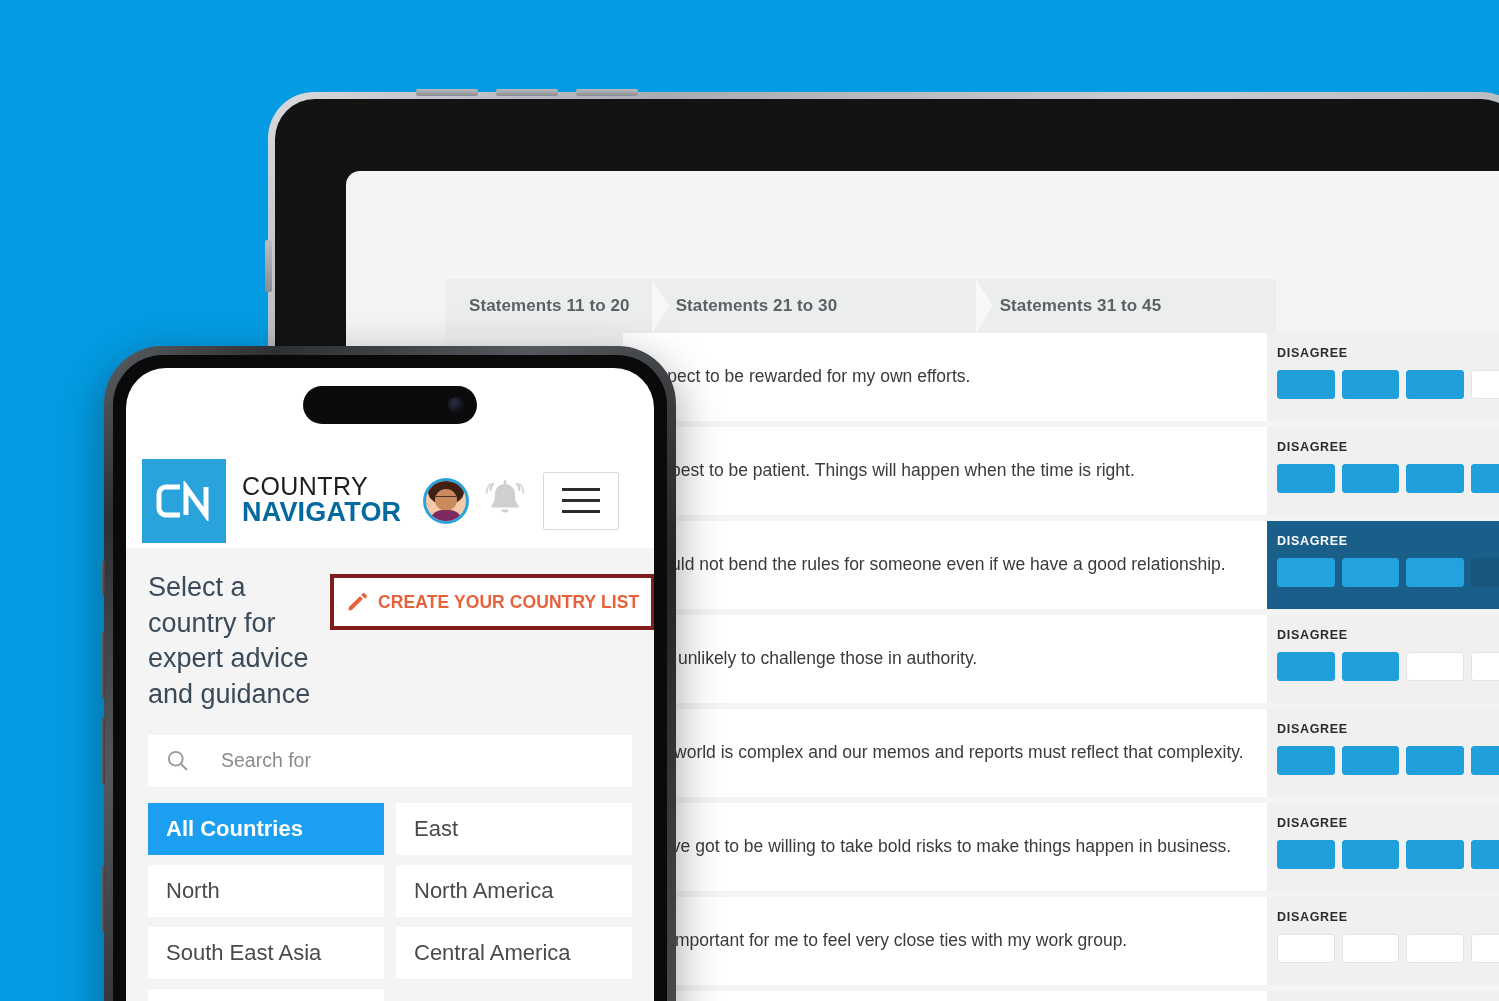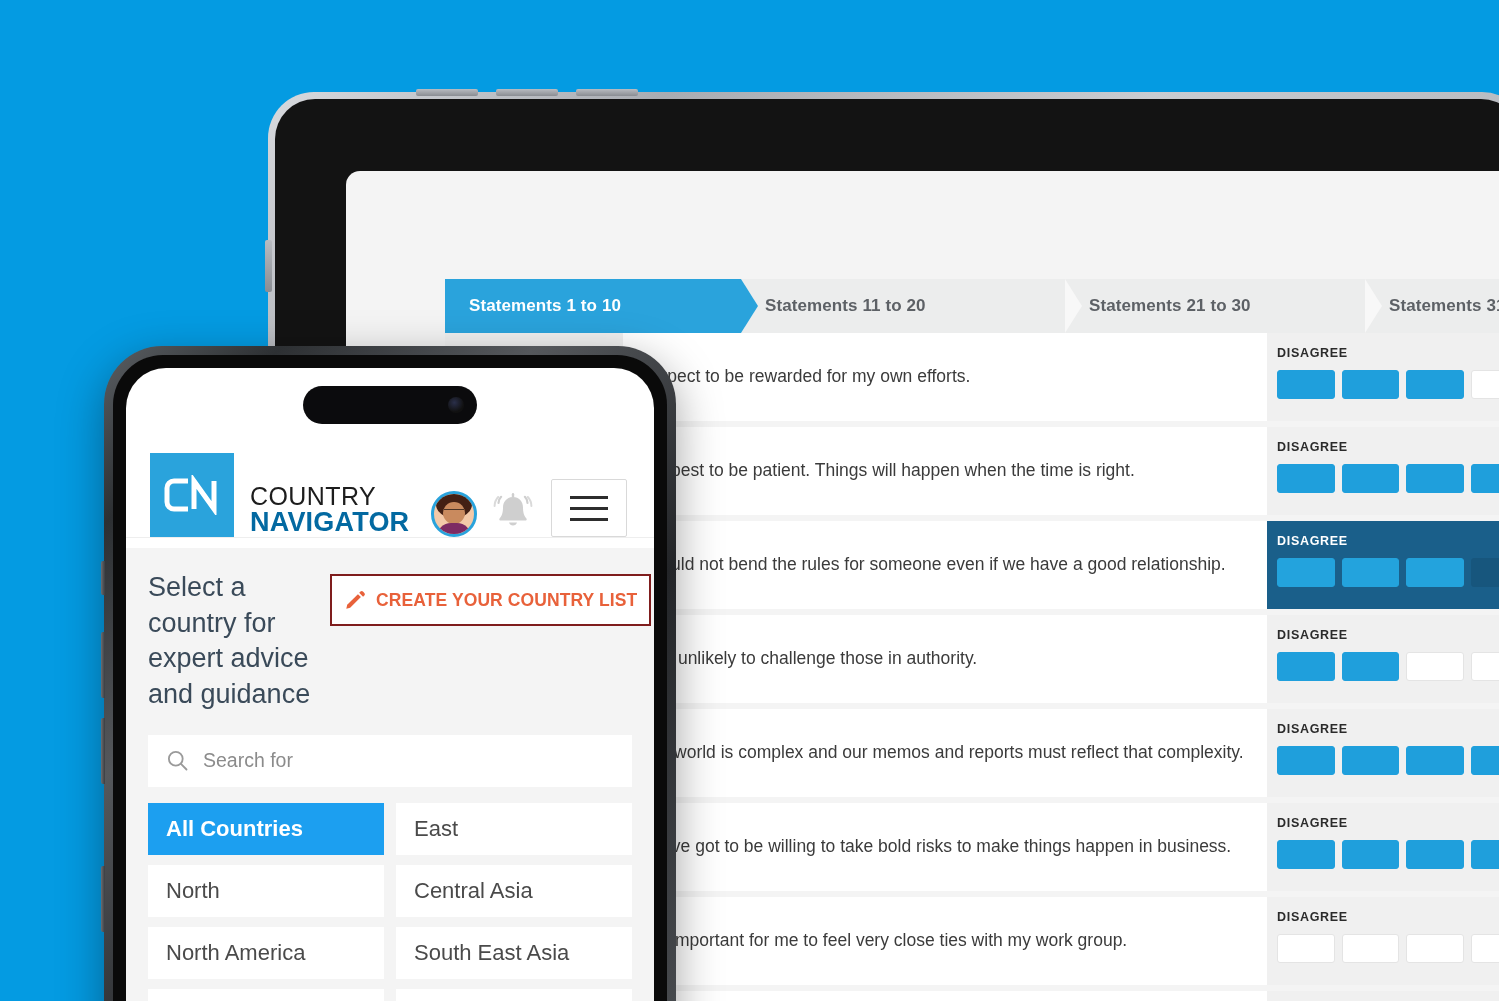--- a/index.html
+++ b/index.html
@@ -169,24 +169,24 @@
     background: linear-gradient(90deg,#6a6d71,#3a3d41);
     border-radius: 2px 0 0 2px;
   }
   .pb1 { top: 215px; height: 34px; }
   .pb2 { top: 286px; height: 66px; }
   .pb3 { top: 372px; height: 66px; }
   .pb4 { top: 520px; height: 66px; }
 
   
   .ph-header {
-    position: absolute; left: 0; top: 60px; right: 0;
+    position: absolute; left: 0; top: 78px; right: 0;
     height: 110px; background: #fff;
-    display: flex; align-items: flex-end;
-    padding: 0 18px 0 24px;
+    display: flex; align-items: center;
+    padding: 0 18px 0 16px;
     border-bottom: 1px solid #eee;
   }
   .logo-sq {
     width: 84px; height: 84px; background: #2aa3dc;
     display: flex; align-items: center; justify-content: center;
     flex-shrink: 0;
   }
   .logo-txt { margin-left: 16px; line-height: 1.02; }
   .logo-txt .l1 { font-size: 25px; color: #1d1d1d; letter-spacing: .4px; }
   .logo-txt .l2 { font-size: 27px; color: #0369a1; font-weight: bold; letter-spacing: .2px; }
@@ -215,29 +215,29 @@
     position: absolute; left: 0; top: 180px; right: 0; bottom: 0;
     background: #f4f4f4; padding: 22px 22px 0 22px;
   }
   .ph-top { display: flex; align-items: flex-start; }
   .ph-heading {
     font-size: 27px; color: #3a4a59; line-height: 1.32;
     width: 172px; flex-shrink: 0; font-weight: 400;
   }
   .cta {
     margin-left: 10px; margin-top: 4px;
-    border: 2px solid #7f1d1d; background: #fff;
+    border: 4px solid #7f1d1d; background: #fff;
     padding: 13px 12px;
     display: flex; align-items: center; gap: 10px;
     color: #e8613a; font-size: 17.5px; font-weight: bold;
     letter-spacing: .1px; white-space: nowrap;
   }
   .searchbox {
     margin-top: 22px; height: 52px; background: #fff;
-    display: flex; align-items: center; padding: 0 18px; gap: 14px;
+    display: flex; align-items: center; padding: 0 18px; gap: 32px;
   }
   .searchbox .ph { font-size: 19.5px; color: #8b8b8b; }
   .regions {
     margin-top: 16px;
     display: grid; grid-template-columns: 1fr 1fr;
     gap: 10px 12px;
   }
   .region {
     height: 52px; background: #fff;
     display: flex; align-items: center; padding: 0 18px;
@@ -254,25 +254,20 @@
   <div class="tablet-btn tb-top2"></div>
   <div class="tablet-btn tb-top3"></div>
   <div class="tablet-btn tb-left1"></div>
   <div class="tablet-btn tb-left2"></div>
   <div class="tablet-btn tb-left3"></div>
   <div class="tablet-bezel"></div>
 
   <div class="tablet-screen">
 
     <div class="tabs">
-      <div class="tab active">
-
-        <span>Statements 1 to 10</span>
-        <span class="arrow"></span>
-      </div>
       <div class="tab">
         <span class="notch"></span>
         <span>Statements 11 to 20</span>
         <span class="arrow"></span>
       </div>
       <div class="tab">
         <span class="notch"></span>
         <span>Statements 21 to 30</span>
         <span class="arrow"></span>
       </div>
@@ -446,21 +441,20 @@
           <circle cx="10.2" cy="10.2" r="7.2" fill="none" stroke="#9a9a9a" stroke-width="1.9"></circle>
           <path d="M15.6 15.6 L21.4 21.4" stroke="#9a9a9a" stroke-width="1.9" stroke-linecap="round"></path>
         </svg>
         <span class="ph">Search for</span>
       </div>
 
       <div class="regions" id="regions">
           <div class="region sel">All Countries</div>
           <div class="region">East</div>
           <div class="region">North</div>
-          <div class="region">Central Asia</div>
           <div class="region">North America</div>
           <div class="region">South East Asia</div>
           <div class="region">Central America</div>
           <div class="region">Middle East</div>
         </div>
     </div>
   </div>
 </div>
 
 </body></html>

